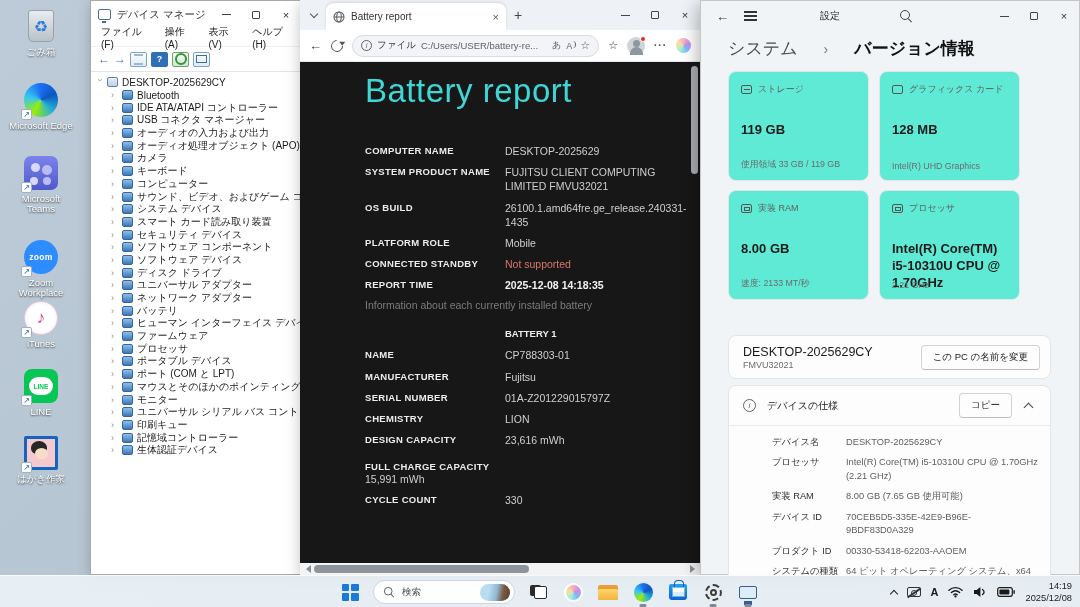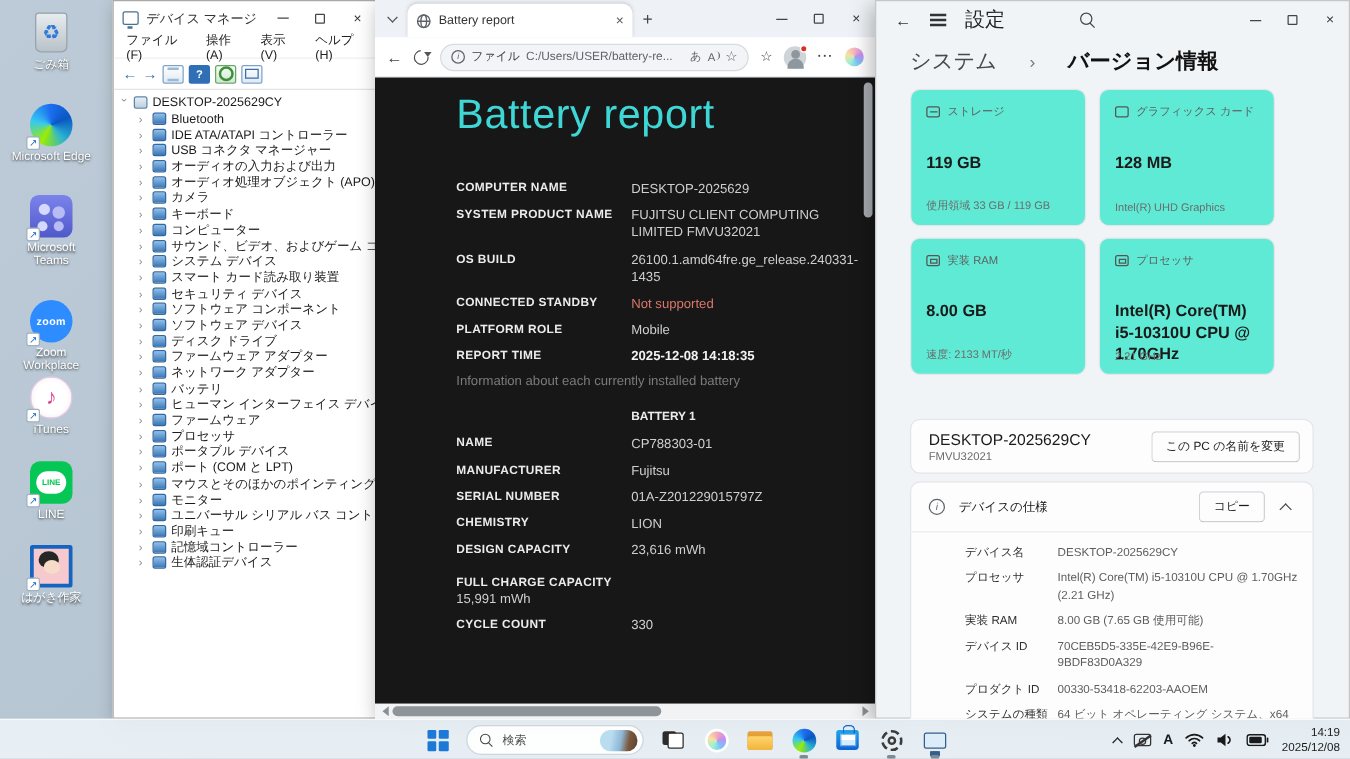--- a/index.html
+++ b/index.html
@@ -110,21 +110,21 @@
   .tri-l { width:0; height:0; border:4px solid transparent; border-right:5px solid #8a8f94; }
   .tri-r { width:0; height:0; border:4px solid transparent; border-left:5px solid #8a8f94; }
   .hs-thumb { margin-left:2px; width:215px; height:8px; border-radius:4px; background:#8f9499; }
 
   
   .st { left:700px; top:0; width:380px; height:575px; background:#f1f4f7; border:1px solid #c6c6c6; box-shadow:-3px 4px 16px rgba(0,0,0,.28); z-index:3; }
   .st-titlebar { height:30px; display:flex; align-items:center; gap:15px; padding-left:15px; position:relative; }
   .st-back { font-size:13px; color:#333; }
   .hamburger { width:13px; display:flex; flex-direction:column; gap:2.5px; }
   .hamburger i { height:1.4px; background:#333; display:block; }
-  .st-apptitle { font-size:16px; color:#222; }
+  .st-apptitle { font-size:10px; color:#222;margin-left:48px; }
   .search-ico { width:13px; height:13px; position:relative; margin-left:45px; }
   .search-ico::before { content:""; position:absolute; left:0; top:0; width:8px; height:8px; border:1.4px solid #444; border-radius:50%; }
   .search-ico::after { content:""; position:absolute; left:8px; top:8px; width:5px; height:1.4px; background:#444; transform:rotate(45deg); transform-origin:left center; }
   .st .win-controls { position:absolute; right:0; top:0; height:30px; }
   .st-bc { padding:6px 0 0 27px; font-size:17px; display:flex; align-items:center; gap:26px; }
   .bc-parent { color:#494949; }
   .bc-sep { color:#777; font-size:14px; }
   .bc-current { color:#111; font-weight:bold; }
   .st-cards { position:absolute; left:27px; top:70px; width:292px; display:grid; grid-template-columns:1fr 1fr; gap:9px 10px; }
   .st-card { background:#5eead4; border:1px solid #e5e5e7; border-radius:8px; height:110px; padding:11px 12px; position:relative; }
@@ -360,21 +360,21 @@
 
       <div class="dm-row">
         <span class="tchev">›</span>
         <span class="tico"></span>
         <span class="dm-item-label">ディスク ドライブ</span>
       </div>
 
       <div class="dm-row">
         <span class="tchev">›</span>
         <span class="tico"></span>
-        <span class="dm-item-label">ファームウェア アダプター</span>
+        <span class="dm-item-label">ユニバーサル アダプター</span>
       </div>
 
       <div class="dm-row">
         <span class="tchev">›</span>
         <span class="tico"></span>
         <span class="dm-item-label">ネットワーク アダプター</span>
       </div>
 
       <div class="dm-row">
         <span class="tchev">›</span>
@@ -506,28 +506,28 @@
           <span class="rep-label">SYSTEM PRODUCT NAME</span>
           <span class="rep-val">FUJITSU CLIENT COMPUTING LIMITED FMVU32021</span>
         </div>
 
 
         <div class="rep-row">
           <span class="rep-label">OS BUILD</span>
           <span class="rep-val">26100.1.amd64fre.ge_release.240331-1435</span>
         </div>
 
+        <div class="rep-row">
+          <span class="rep-label">PLATFORM ROLE</span>
+          <span class="rep-val">Mobile</span>
+        </div>
+
         <div class="rep-row red">
           <span class="rep-label">CONNECTED STANDBY</span>
           <span class="rep-val">Not supported</span>
-        </div>
-
-        <div class="rep-row">
-          <span class="rep-label">PLATFORM ROLE</span>
-          <span class="rep-val">Mobile</span>
         </div>
 
         <div class="rep-row bold">
           <span class="rep-label">REPORT TIME</span>
           <span class="rep-val">2025-12-08  14:18:35</span>
         </div>
       </div>
     <div class="rep-sub">Information about each currently installed battery</div>
     <div class="rep-batcol">BATTERY 1</div>
     <div>

